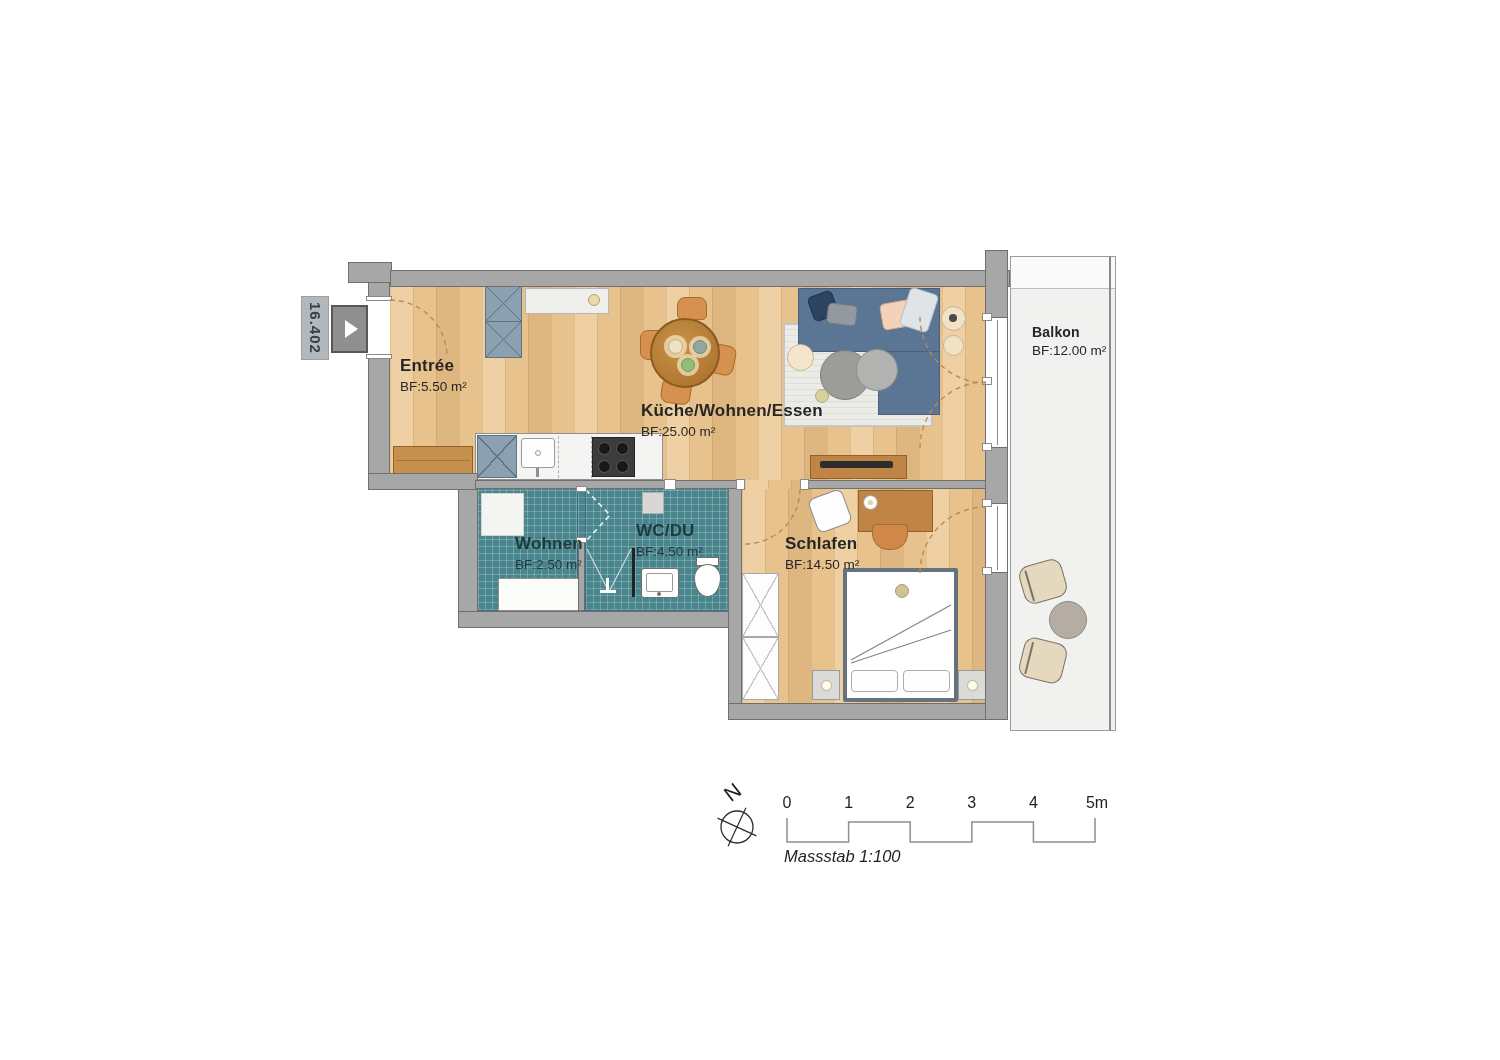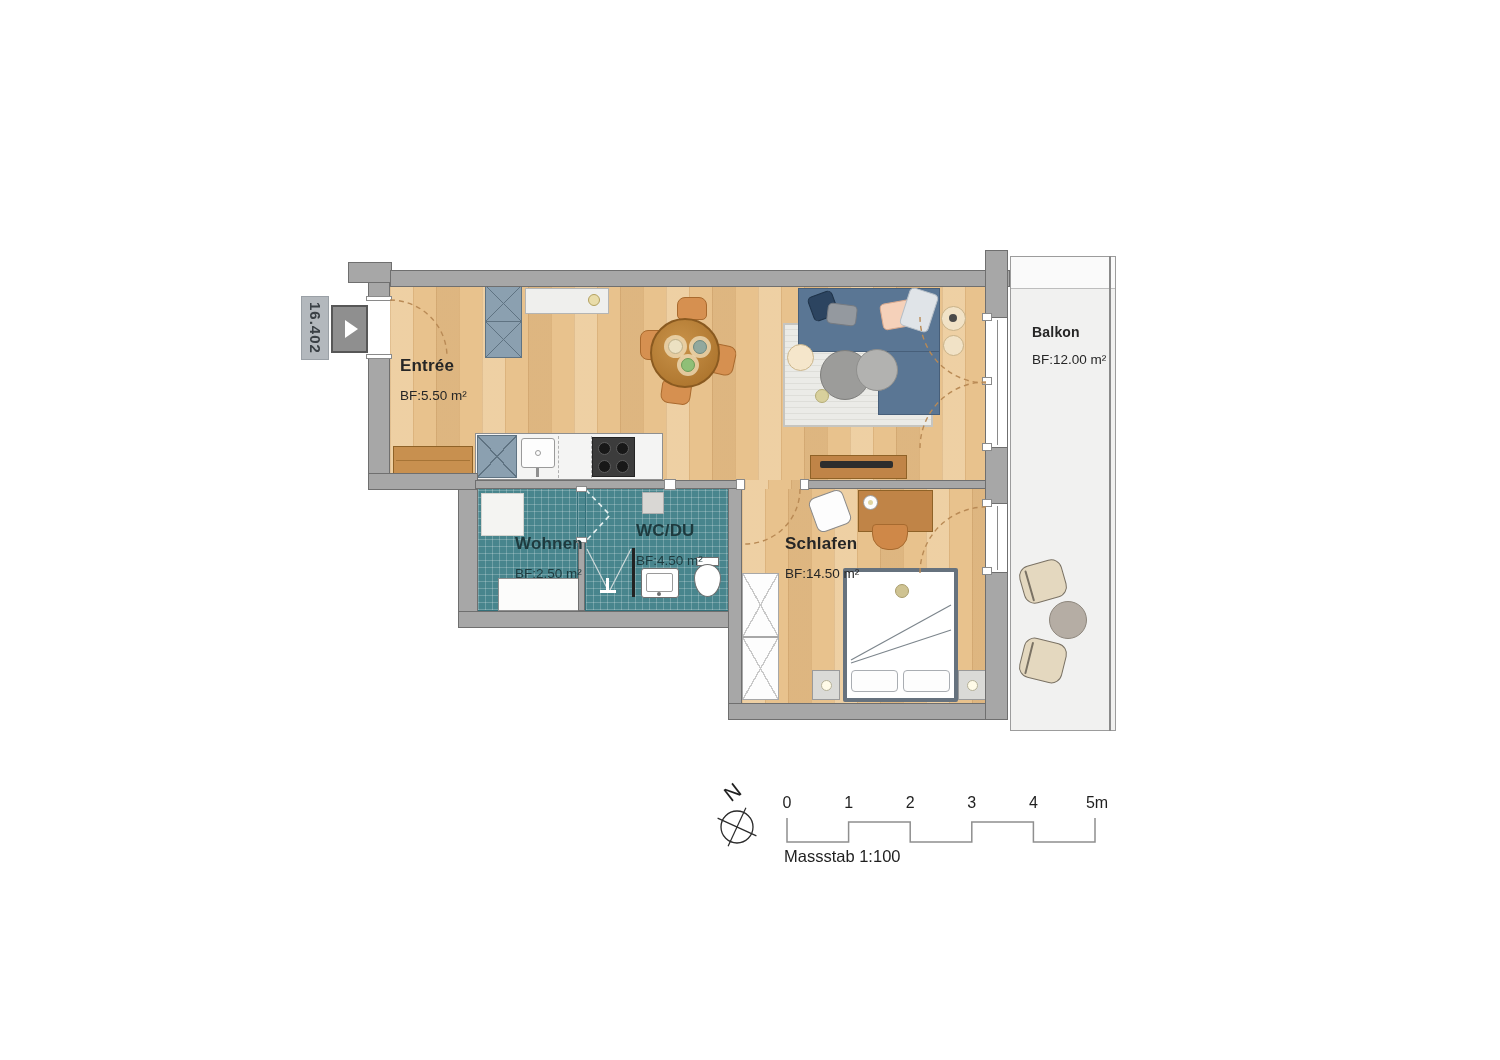--- a/index.html
+++ b/index.html
@@ -14,24 +14,24 @@
     repeating-linear-gradient(0deg, rgba(255,255,255,.22) 0 1px, rgba(0,0,0,0) 1px 7px),
     repeating-linear-gradient(90deg, rgba(255,255,255,.22) 0 1px, rgba(0,0,0,0) 1px 7px);}
   .window{position:absolute;background:#fff;border:1px solid #6f6f6f;box-sizing:border-box;}
   .window .glass{position:absolute;left:50%;top:2px;bottom:2px;width:1px;background:#8a8a8a;}
   .jamb{position:absolute;background:#fff;border:1px solid #8a8a8a;box-sizing:border-box;}
   .xbox{position:absolute;box-sizing:border-box;border:1px solid #5f7382;--xc:#5f7382;background-image:
     linear-gradient(to top right, rgba(0,0,0,0) calc(50% - .7px), var(--xc) calc(50% - .7px) calc(50% + .7px), rgba(0,0,0,0) calc(50% + .7px)),
     linear-gradient(to bottom right, rgba(0,0,0,0) calc(50% - .7px), var(--xc) calc(50% - .7px) calc(50% + .7px), rgba(0,0,0,0) calc(50% + .7px));}
   .room-label{position:absolute;color:#262626;pointer-events:none;}
   .room-name{font-weight:bold;font-size:17px;letter-spacing:.2px;}
-  .room-area{font-size:13.5px;margin-top:12px;}
+  .room-area{font-size:13.5px;margin-top:3px;}
   .circle{border-radius:50%;}
   .legend-num{font-size:16px;fill:#1f1f1f;}
-  #scale-caption{position:absolute;left:784px;top:847px;font-size:16.5px;color:#1f1f1f;}
+  #scale-caption{position:absolute;left:784px;top:847px;font-size:16.5px;color:#1f1f1f;font-style:italic;}
   #unit-label{position:absolute;left:301px;top:296px;width:28px;height:64px;background:#b3b8bd;border:1px solid #9aa0a6;box-sizing:border-box;
     color:#3a4045;font-weight:bold;font-size:15px;display:flex;align-items:center;justify-content:center;
     writing-mode:vertical-rl;letter-spacing:1px;}
   #entry-door{position:absolute;left:331px;top:305px;width:37px;height:48px;background:#8f8f8f;border:2px solid #575757;box-sizing:border-box;
     display:flex;align-items:center;justify-content:center;}
   #entry-door .tri{width:0;height:0;border-left:13px solid #fff;border-top:9px solid rgba(0,0,0,0);border-bottom:9px solid rgba(0,0,0,0);margin-left:4px;}
 </style>
 </head>
 <body>
 
@@ -207,20 +207,24 @@
 
   <div id="unit-label">16.402</div>
   <div id="entry-door">
       <div class="tri"></div>
     </div>
 
   <div class="room-label" style="left:400px;top:356px;">
     <div class="room-name">Entrée</div>
     <div class="room-area">BF:5.50 m²</div>
   </div>
+  <div class="room-label" style="left:641px;top:401px;">
+    <div class="room-name">Küche/Wohnen/Essen</div>
+    <div class="room-area">BF:25.00 m²</div>
+  </div>
   <div class="room-label" style="left:515px;top:534px;color:#1e3a3e;">
     <div class="room-name">Wohnen</div>
     <div class="room-area">BF:2.50 m²</div>
   </div>
   <div class="room-label" style="left:636px;top:521px;color:#1e3a3e;">
     <div class="room-name">WC/DU</div>
     <div class="room-area">BF:4.50 m²</div>
   </div>
   <div class="room-label" style="left:785px;top:534px;">
     <div class="room-name">Schlafen</div>

